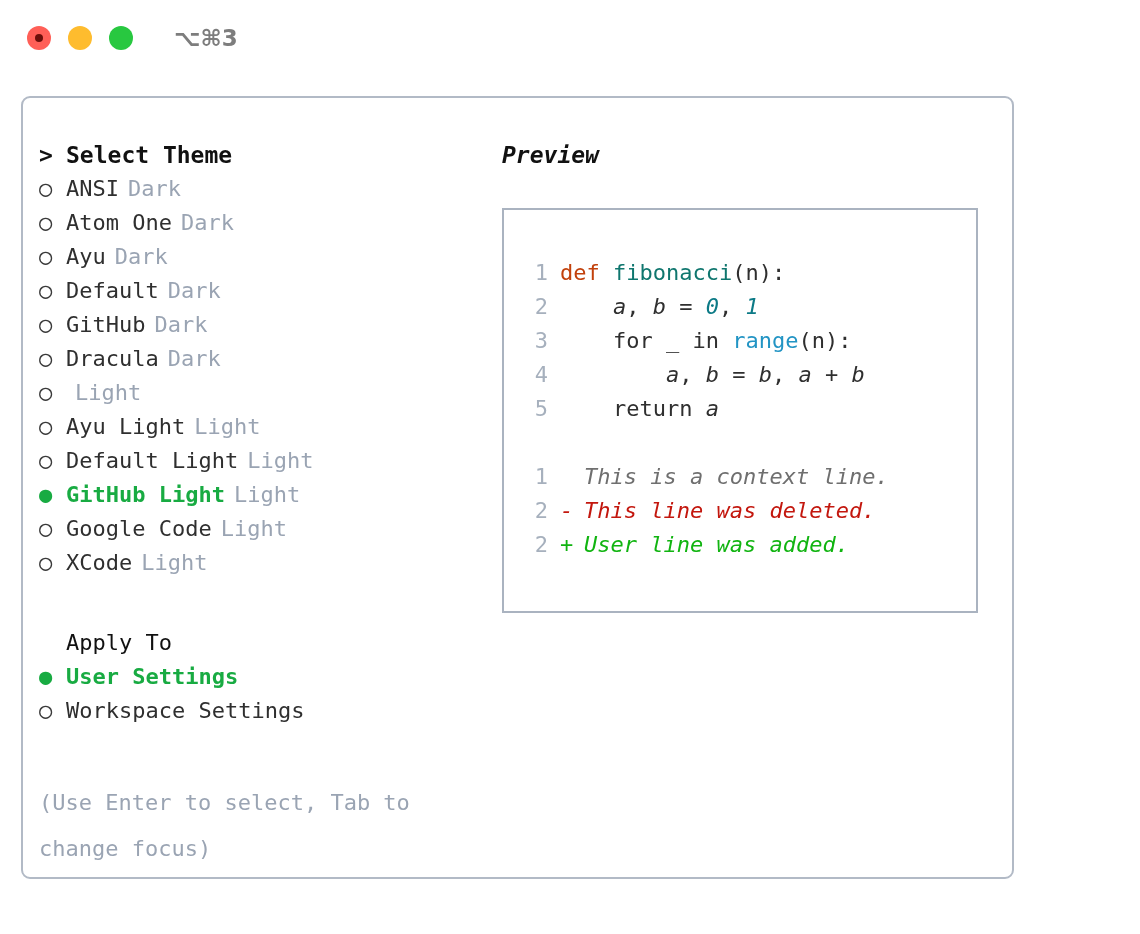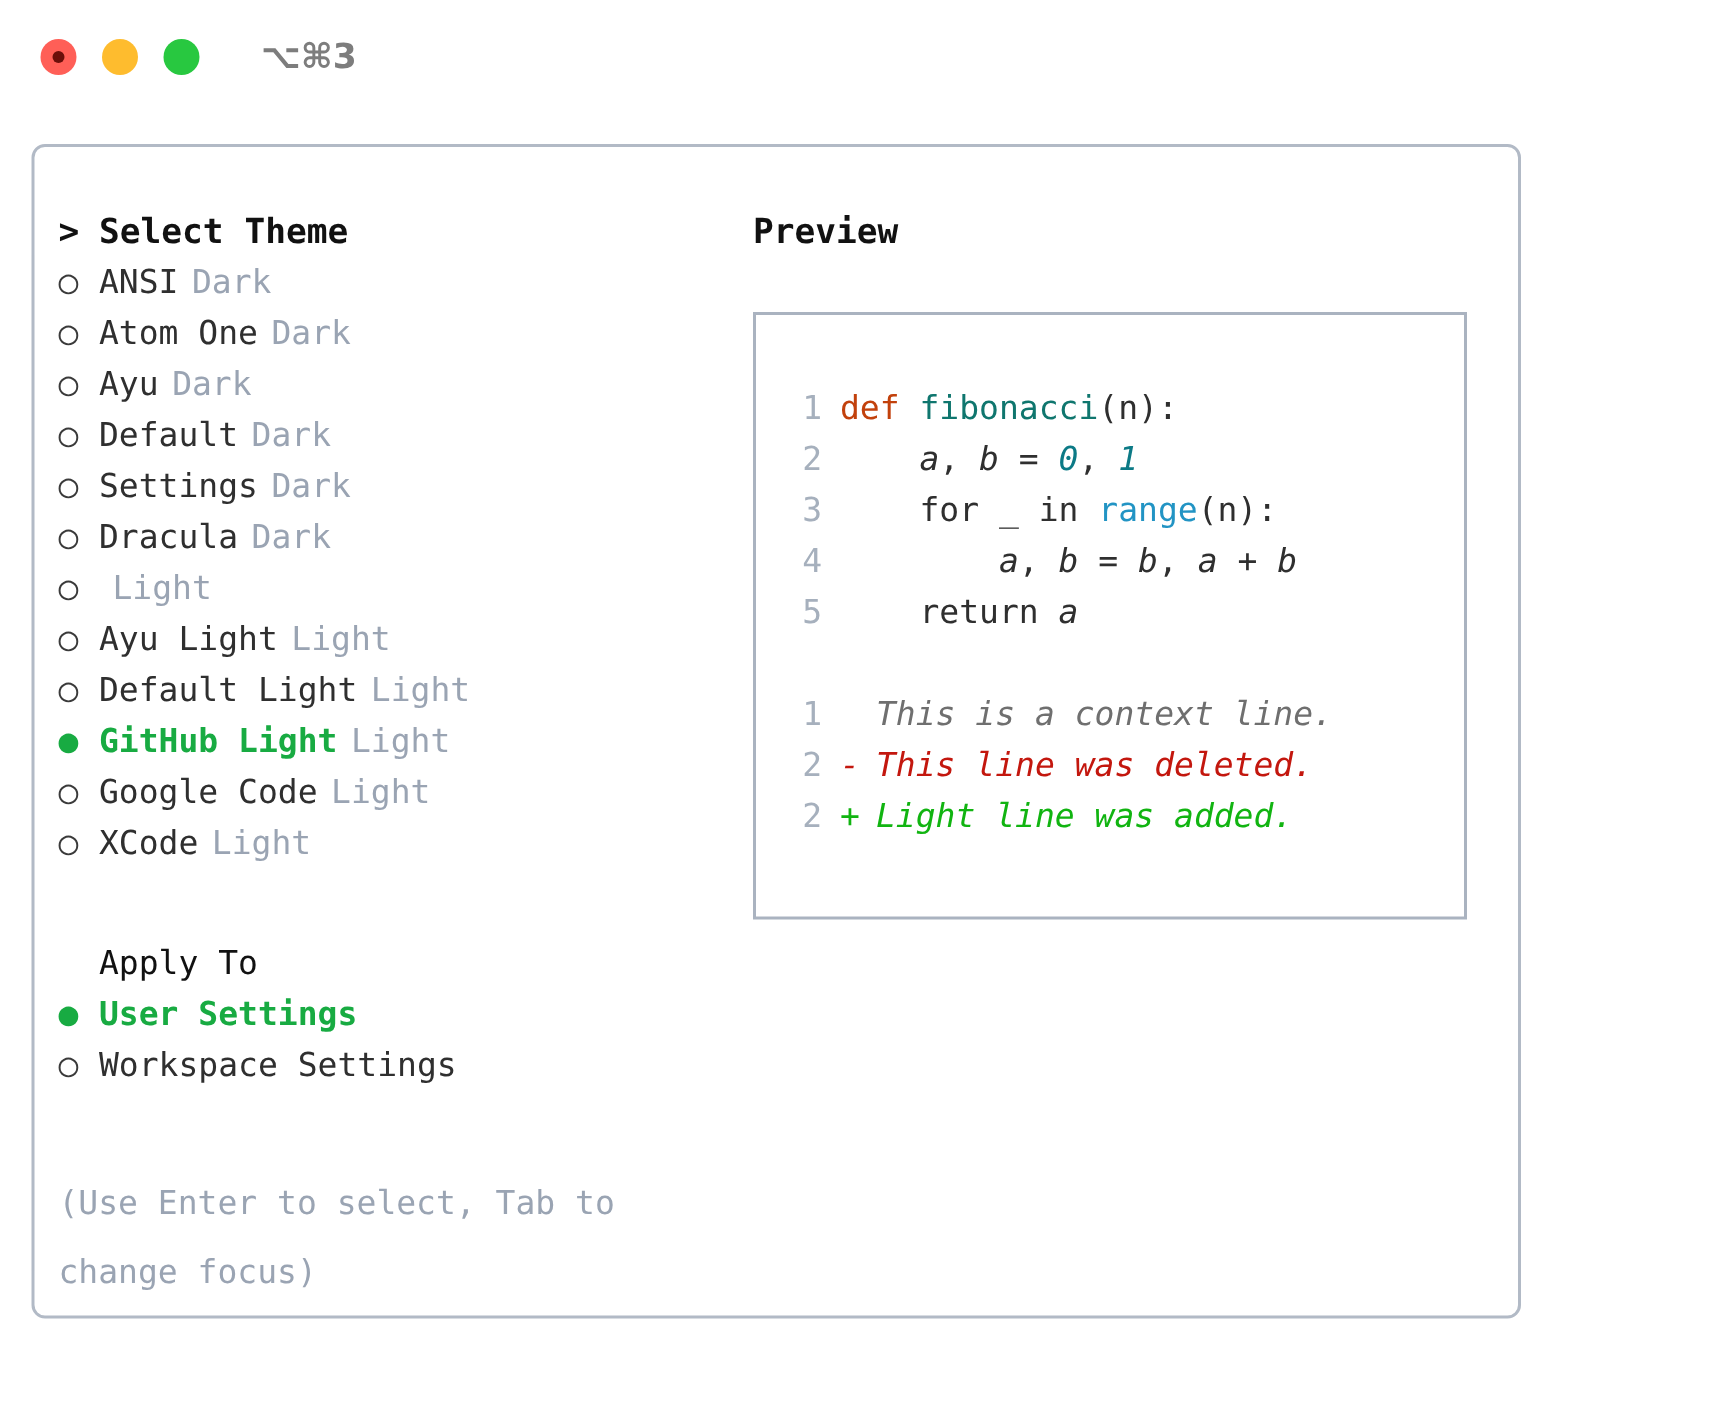--- a/index.html
+++ b/index.html
@@ -139,20 +139,21 @@
     left: 479px;
     top: 40px;
     width: 490px;
   }
   .preview-title {
     font-size: 23px;
     font-weight: bold;
     color: #111111;
     line-height: 34px;
     white-space: pre;
+    font-style: italic;
   }
   .preview-box {
     margin-top: 36px;
     width: 476px;
     height: 405px;
     border: 2px solid #aab3c0;
     box-sizing: border-box;
     background: #ffffff;
     padding: 46px 0 0 0;
   }
@@ -209,21 +210,21 @@
       <div class="row">
         <span class="bullet heading">&gt; </span>
         <span class="heading">Select Theme</span>
       </div>
 
       <div id="theme-list">
           <div class="row"><span class="bullet">○</span><span class="label">ANSI</span><span class="tag">Dark</span></div>
           <div class="row"><span class="bullet">○</span><span class="label">Atom One</span><span class="tag">Dark</span></div>
           <div class="row"><span class="bullet">○</span><span class="label">Ayu</span><span class="tag">Dark</span></div>
           <div class="row"><span class="bullet">○</span><span class="label">Default</span><span class="tag">Dark</span></div>
-          <div class="row"><span class="bullet">○</span><span class="label">Settings</span><span class="tag">Dark</span></div>
+          <div class="row"><span class="bullet">○</span><span class="label">GitHub</span><span class="tag">Dark</span></div>
           <div class="row"><span class="bullet">○</span><span class="label">Dracula</span><span class="tag">Dark</span></div>
           <div class="row"><span class="bullet">○</span><span class="tag">Light</span></div>
           <div class="row"><span class="bullet">○</span><span class="label">Ayu Light</span><span class="tag">Light</span></div>
           <div class="row"><span class="bullet">○</span><span class="label">Default Light</span><span class="tag">Light</span></div>
           <div class="row"><span class="bullet sel">●</span><span class="label sel">GitHub Light</span><span class="tag">Light</span></div>
           <div class="row"><span class="bullet">○</span><span class="label">Google Code</span><span class="tag">Light</span></div>
           <div class="row"><span class="bullet">○</span><span class="label">XCode</span><span class="tag">Light</span></div>
         </div>
 
       <div class="section-gap"></div>
@@ -245,19 +246,19 @@
             <div class="code-line"><span class="lineno">1</span><span class="code-txt"><span class="tok-def">def </span><span class="tok-fn">fibonacci</span><span class="tok-punct">(n):</span></span></div>
             <div class="code-line"><span class="lineno">2</span><span class="code-txt"><span class="tok-punct">    </span><span class="tok-var">a</span><span class="tok-punct">, </span><span class="tok-var">b</span><span class="tok-punct"> = </span><span class="tok-num">0</span><span class="tok-punct">, </span><span class="tok-num">1</span></span></div>
             <div class="code-line"><span class="lineno">3</span><span class="code-txt"><span class="tok-punct">    for _ in </span><span class="tok-call">range</span><span class="tok-punct">(n):</span></span></div>
             <div class="code-line"><span class="lineno">4</span><span class="code-txt"><span class="tok-punct">        </span><span class="tok-var">a</span><span class="tok-punct">, </span><span class="tok-var">b</span><span class="tok-punct"> = </span><span class="tok-var">b</span><span class="tok-punct">, </span><span class="tok-var">a</span><span class="tok-punct"> + </span><span class="tok-var">b</span></span></div>
             <div class="code-line"><span class="lineno">5</span><span class="code-txt"><span class="tok-punct">    return </span><span class="tok-var">a</span></span></div>
           </div>
         <div class="blank-line"></div>
         <div id="diff-block">
             <div class="code-line"><span class="lineno">1</span><span class="diff-mark diff-ctx"> </span><span class="diff-ctx">This is a context line.</span></div>
             <div class="code-line"><span class="lineno">2</span><span class="diff-mark diff-del">-</span><span class="diff-del">This line was deleted.</span></div>
-            <div class="code-line"><span class="lineno">2</span><span class="diff-mark diff-add">+</span><span class="diff-add">Light line was added.</span></div>
+            <div class="code-line"><span class="lineno">2</span><span class="diff-mark diff-add">+</span><span class="diff-add">User line was added.</span></div>
           </div>
       </div>
     </div>
 
   </div>
 </div>
 
 </body></html>

